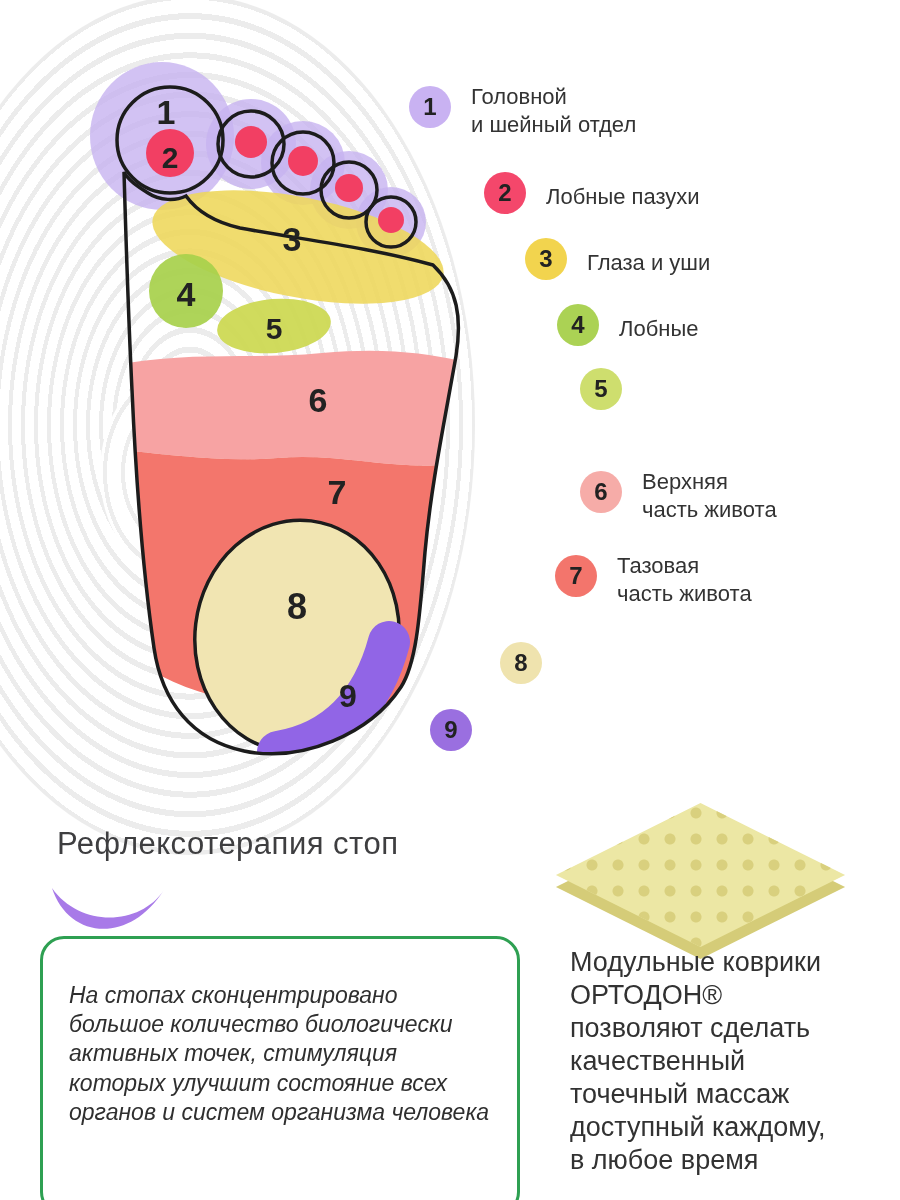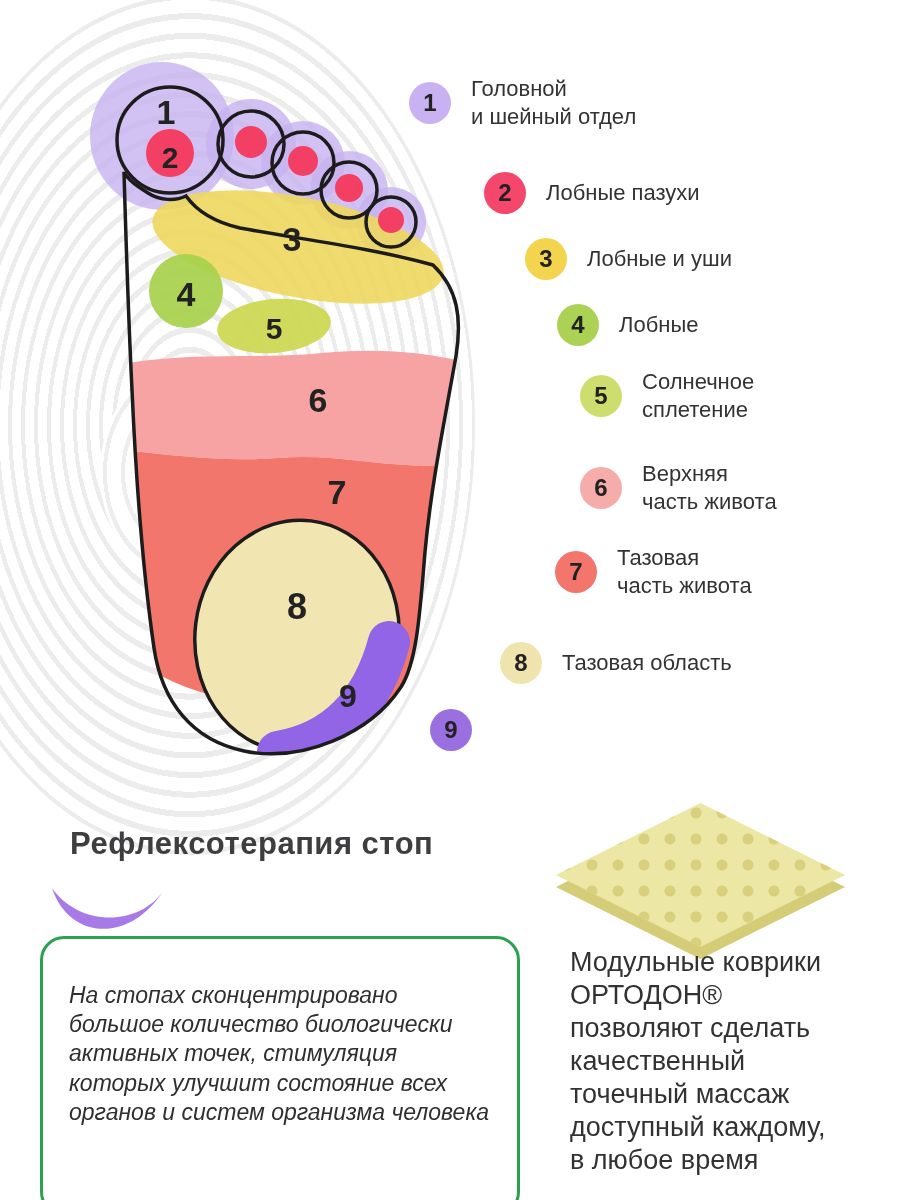--- a/index.html
+++ b/index.html
@@ -22,28 +22,28 @@
   
   .foot-svg{position:absolute;left:0;top:0;z-index:1;}
   .zone-number{font-family:"Liberation Sans",sans-serif;font-weight:bold;fill:#222222;}
   
   .legend-row{position:absolute;display:flex;align-items:center;gap:20px;z-index:2;}
   .legend-circle{
     width:42px;height:42px;border-radius:50%;flex:0 0 42px;
     display:flex;align-items:center;justify-content:center;
     font-size:24px;font-weight:bold;color:#222;
   }
-  .legend-label{font-size:22px;color:#333;line-height:1.25;white-space:pre-line;font-weight:500;}
+  .legend-label{font-size:22px;color:#333;line-height:1.25;white-space:pre-line;font-weight:500;margin-top:8px;}
   .lc1{background:#c9b2f2}.lc2{background:#f4476b}.lc3{background:#f2d44e}
   .lc4{background:#abd254}.lc5{background:#cede6e}.lc6{background:#f6aca8}
   .lc7{background:#f3756c}.lc8{background:#efe3ae}.lc9{background:#9a6fe0}
   
   .page-title{
-    position:absolute;left:70px;top:826px;z-index:2;
-    font-size:31px;font-weight:bold;color:#3e3e40;letter-spacing:.5px;
+    position:absolute;left:57px;top:826px;z-index:2;
+    font-size:31px;font-weight:normal;color:#3e3e40;letter-spacing:.5px;
   }
   .swoosh{position:absolute;left:48px;top:878px;z-index:3;}
   .desc-box{
     position:absolute;left:40px;top:936px;width:480px;height:280px;z-index:2;
     border:3px solid #2ea052;border-radius:24px;box-sizing:border-box;
     padding:42px 26px 0 26px;background:transparent;font-style:italic;
   }
   .desc-text{font-size:23px;line-height:1.27;color:#2f2f2f;}
   
   .mat-shadow{
@@ -129,44 +129,41 @@
   <div class="legend-circle lc1">1</div>
   <div class="legend-label">Головной
 и шейный отдел</div>
 </div>
 <div class="legend-row" style="left:484px;top:172px">
   <div class="legend-circle lc2">2</div>
   <div class="legend-label">Лобные пазухи</div>
 </div>
 <div class="legend-row" style="left:525px;top:238px">
   <div class="legend-circle lc3">3</div>
-  <div class="legend-label">Лобные и уши</div>
+  <div class="legend-label">Глаза и уши</div>
 </div>
 <div class="legend-row" style="left:557px;top:304px">
   <div class="legend-circle lc4">4</div>
   <div class="legend-label">Лобные</div>
 </div>
 <div class="legend-row" style="left:580px;top:368px">
   <div class="legend-circle lc5">5</div>
-  <div class="legend-label">Солнечное
-сплетение</div>
 </div>
 <div class="legend-row" style="left:580px;top:460px">
   <div class="legend-circle lc6">6</div>
   <div class="legend-label">Верхняя
 часть живота</div>
 </div>
 <div class="legend-row" style="left:555px;top:544px">
   <div class="legend-circle lc7">7</div>
   <div class="legend-label">Тазовая
 часть живота</div>
 </div>
 <div class="legend-row" style="left:500px;top:642px">
   <div class="legend-circle lc8">8</div>
-  <div class="legend-label">Тазовая область</div>
 </div>
 <div class="legend-row" style="left:430px;top:709px">
   <div class="legend-circle lc9">9</div>
 </div>
 
 <div class="page-title">Рефлексотерапия стоп</div>
 
 <svg class="swoosh" width="120" height="75" viewBox="0 0 120 75">
   <path d="M 4 10 C 20 60 80 68 116 12 C 92 48 32 50 4 10 Z" fill="#a87ae8"></path>
 </svg>

